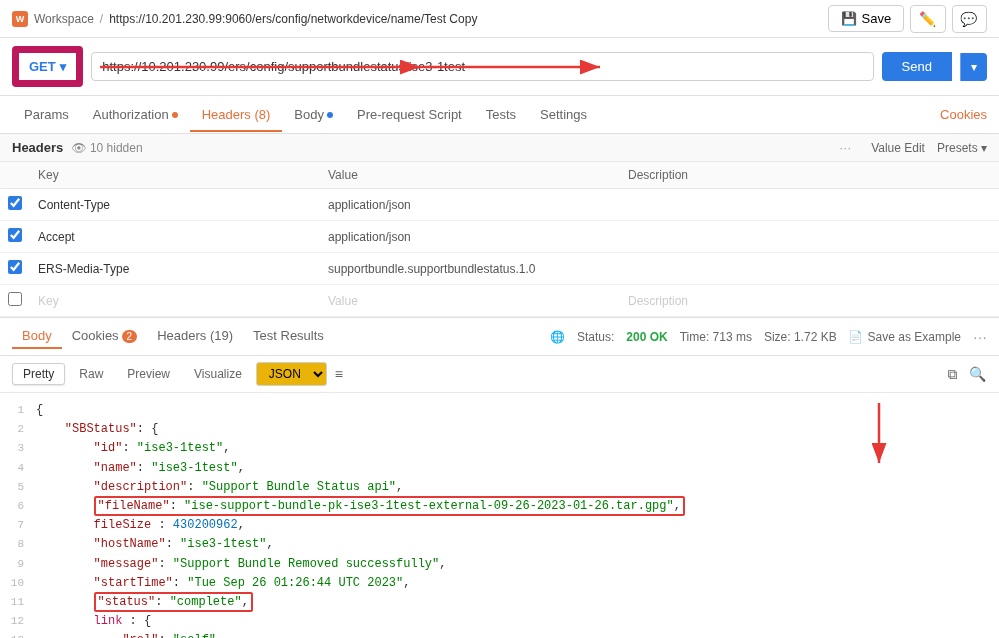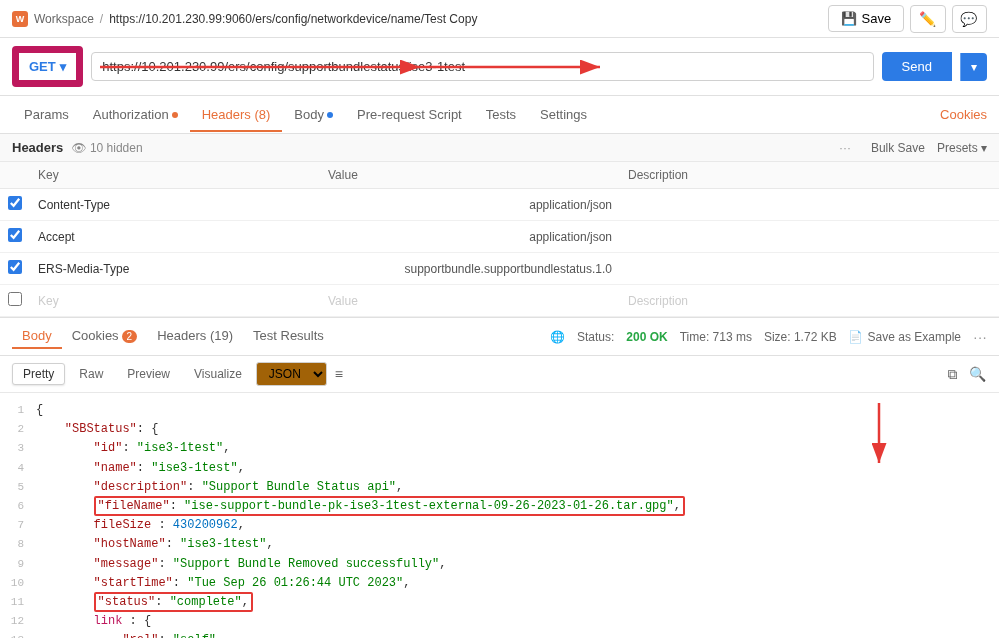--- a/index.html
+++ b/index.html
@@ -40,40 +40,40 @@
     
     .headers-table { width: 100%; border-collapse: collapse; }
     .headers-table th { text-align: left; padding: 6px 8px; font-size: 12px; color: #666; font-weight: 500; border-bottom: 1px solid #e8e8e8; background: #fafafa; }
     .headers-table td { padding: 7px 8px; font-size: 12px; border-bottom: 1px solid #f0f0f0; vertical-align: middle; }
     .headers-table td:first-child { width: 30px; }
     .headers-table td:nth-child(2) { width: 290px; }
     .headers-table td:nth-child(3) { width: 300px; }
     .col-description { color: #999; }
     .checkbox { width: 14px; height: 14px; accent-color: #2c7be5; cursor: pointer; }
     .key-cell { font-size: 12px; }
-    .value-cell { font-size: 12px; color: #555; text-align: right; }
+    .value-cell { font-size: 12px; color: #555; }
     .new-row td { color: #ccc; font-size: 12px; }
     .th-more { color: #999; margin-right: 8px; cursor: pointer; }
 
     
     .response-tabs { display: flex; align-items: center; padding: 6px 12px; border-bottom: 1px solid #e0e0e0; border-top: 1px solid #e0e0e0; background: #fff; }
     .resp-tab { padding: 4px 10px; font-size: 13px; color: #666; cursor: pointer; border-bottom: 2px solid transparent; }
     .resp-tab.active { color: #e8703a; border-bottom: 2px solid #e8703a; }
     .resp-tab-badge { background: #e8703a; color: #fff; font-size: 10px; padding: 1px 5px; border-radius: 8px; margin-left: 3px; }
     .status-area { margin-left: auto; display: flex; align-items: center; gap: 12px; font-size: 12px; color: #666; }
     .status-ok { color: #28a745; font-weight: 600; }
     .globe-icon { color: #e8703a; }
     .save-example-btn { display: flex; align-items: center; gap: 4px; color: #666; cursor: pointer; font-size: 12px; }
     .more-dots { color: #999; cursor: pointer; font-size: 14px; }
 
     
     .response-toolbar { display: flex; align-items: center; padding: 6px 12px; border-bottom: 1px solid #e8e8e8; gap: 4px; }
     .format-btn { padding: 3px 10px; font-size: 12px; border: none; background: none; cursor: pointer; border-radius: 3px; color: #666; }
     .format-btn.active { background: #fff; border: 1px solid #d0d0d0; color: #333; box-shadow: 0 1px 2px rgba(0,0,0,0.1); }
-    .json-select { padding: 3px 8px; border: 1px solid #d0d0d0; border-radius: 3px; font-size: 12px; background: #a16207; cursor: pointer; }
+    .json-select { padding: 3px 8px; border: 1px solid #d0d0d0; border-radius: 3px; font-size: 12px; background: #eab308; cursor: pointer; }
     .filter-icon { color: #666; cursor: pointer; font-size: 14px; margin-left: 4px; }
     .copy-icon { margin-left: auto; color: #666; cursor: pointer; font-size: 14px; margin-right: 8px; }
     .search-icon { color: #666; cursor: pointer; font-size: 14px; }
 
     
     .json-content { background: #fff; padding: 8px 0; font-family: 'Menlo', 'Monaco', 'Courier New', monospace; font-size: 12px; line-height: 1.6; overflow-y: auto; flex: 1; }
     .line { display: flex; align-items: baseline; padding: 0 0; }
     .line-num { width: 36px; text-align: right; color: #bbb; font-size: 11px; padding-right: 12px; user-select: none; flex-shrink: 0; }
     .line-content { flex: 1; white-space: pre; }
     .json-key { color: #a31515; }
@@ -141,21 +141,21 @@
     <span class="tab">Tests</span>
     <span class="tab">Settings</span>
     <span class="cookies-link">Cookies</span>
   </div>
 
   <div class="section-header">
     <span class="section-title">Headers</span>
     <span class="hidden-count">👁 10 hidden</span>
     <div class="bulk-edit-area">
       <span class="th-more">···</span>
-      <span style="cursor:pointer;">Bulk Save</span>
+      <span style="cursor:pointer;">Value Edit</span>
       <span style="cursor:pointer;">Presets ▾</span>
     </div>
   </div>
 
   <table class="headers-table">
     <thead>
       <tr>
         <th style="width:30px;"></th>
         <th>Key</th>
         <th>Value</th>

